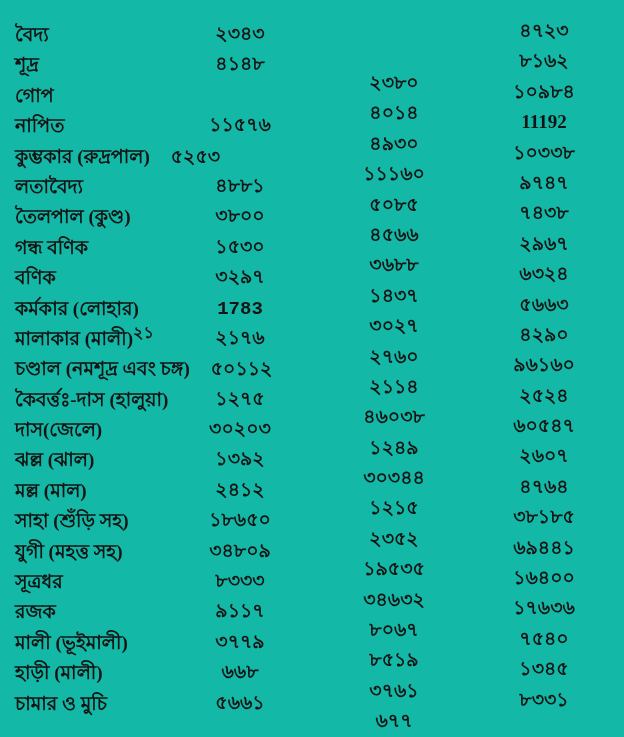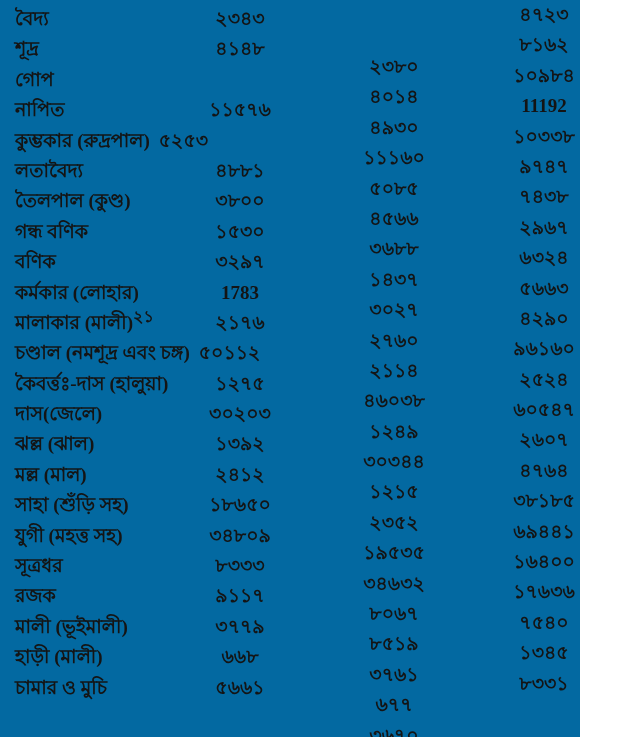--- a/index.html
+++ b/index.html
@@ -2,29 +2,29 @@
 <html><head>
 <meta charset="utf-8">
 <style>
   html, body {
     margin: 0;
     padding: 0;
     background: #ffffff;
   }
   .page {
     position: relative;
-    width: 580px;
+    width: 624px;
     height: 737px;
-    background: #0369a1;
+    background: #14b8a6;
     overflow: hidden;
     font-family: "Liberation Serif", serif;
     font-weight: 700;
     color: #141414;
     box-sizing: border-box;
-    padding-top: 4px;
+    padding-top: 20px;
   }
   .row {
     position: relative;
     height: 30.4px;
   }
   .cell {
     position: absolute;
     top: 2px;
     font-size: 19px;
     line-height: 26px;
@@ -33,27 +33,27 @@
   .name-cell {
     left: 15px;
   }
   .name-sup {
     font-size: 16px;
     vertical-align: super;
     line-height: 0;
   }
   .name-sup:empty, .inline-count:empty { display: none; }
   .inline-count {
-    margin-left: 9px;
+    margin-left: 21px;
   }
   .num {
     width: 112px;
     text-align: center;
   }
-  .num-1 { left: 184px; }
+  .num-1 { left: 184px; font-family: Liberation Mono, monospace; }
   .num-2 { left: 338px; margin-top: 48px; }
   .num-3 { left: 488px; top: -2px; }
 </style>
 </head>
 <body>
 
 <div class="page">
   <div>
   <div class="row">
     <span class="cell name-cell"><span>বৈদ্য</span></span>

